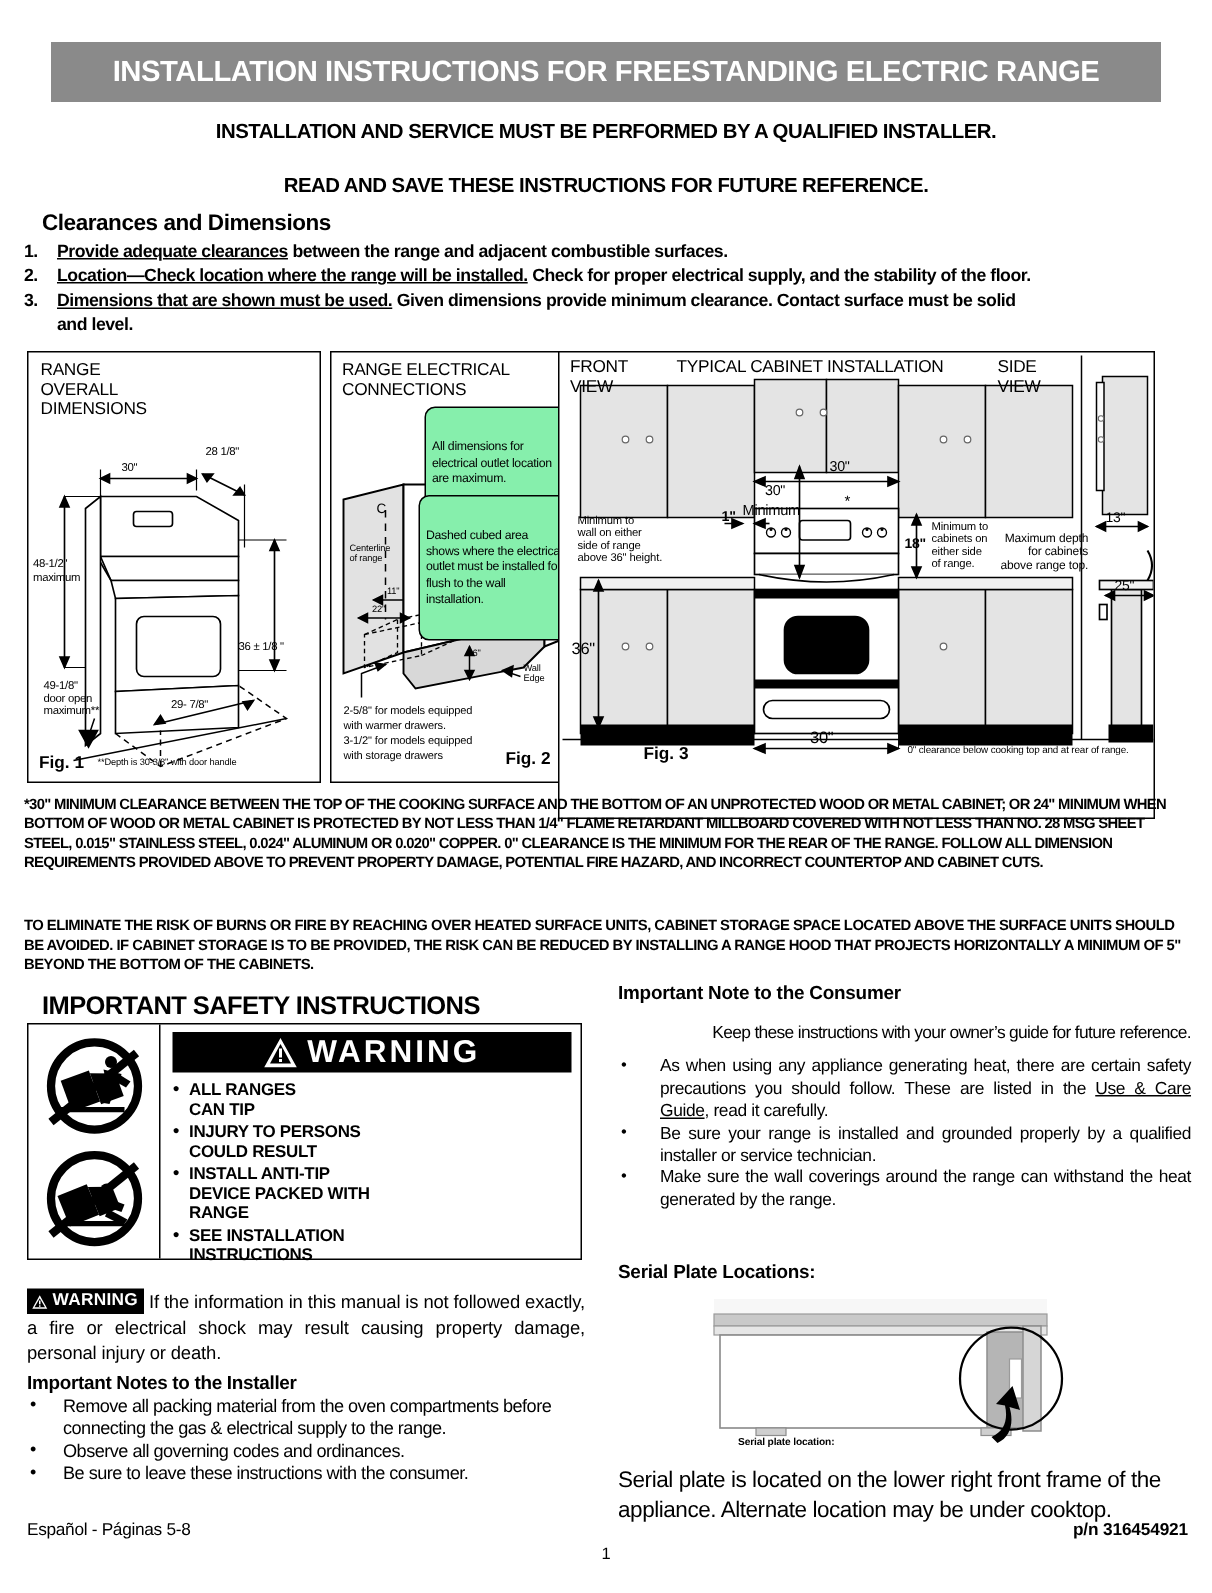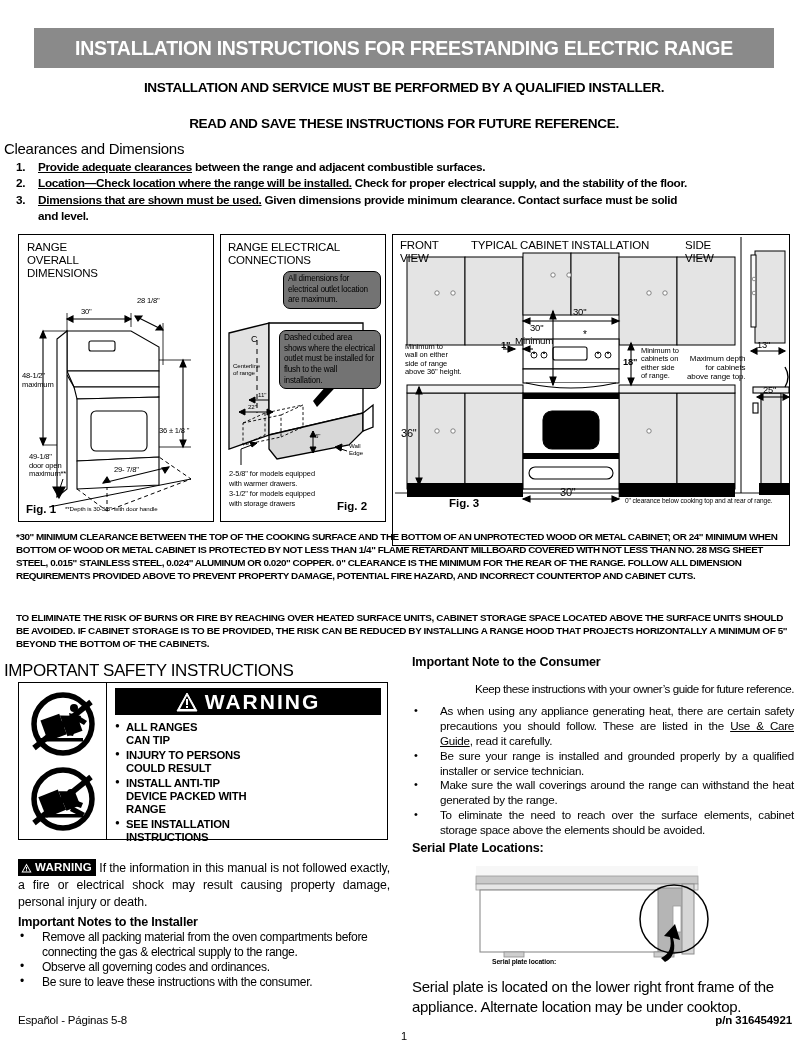--- a/index.html
+++ b/index.html
@@ -24,43 +24,43 @@
   }
 
   
   .subtitle { position: absolute; left: 0; width: 808px; text-align: center;
     font-size: 13.6px; font-weight: bold; letter-spacing: -0.35px; }
   .sub1 { top: 80px; }
   .sub2 { top: 98px; }
   .sub3 { top: 116px; }
 
   
-  .sec-head { position: absolute; left: 4px; font-size: 15px; font-weight: normal; letter-spacing: -0.3px; }
+  .sec-head { position: absolute; left: 28px; font-size: 15px; font-weight: bold; letter-spacing: -0.3px; }
   #clear-head { top: 140px; }
   .numlist { position: absolute; left: 16px; top: 160px; width: 780px; font-size: 11.8px; letter-spacing: -0.32px; }
   .numlist .row { display: flex; margin-bottom: 1px; line-height: 1.30; }
   .numlist .num { width: 22px; font-weight: bold; flex: none; }
   .numlist .txt { flex: 1; font-weight: bold; }
   .numlist .txt .lead { text-decoration: underline; }
   .numlist .txt .rest { font-weight: bold; }
   .numlist .cont { margin-left: 22px; font-weight: bold; }
 
   
   .figbox { position: absolute; border: 1px solid #000; background: #fff; overflow: hidden; }
   #fig1 { left: 18px;  top: 234px; width: 196px; height: 288px; }
   #fig2 { left: 220px; top: 234px; width: 166px; height: 288px; }
-  #fig3 { left: 392px; top: 234px; width: 398px; height: 312px; }
+  #fig3 { left: 372px; top: 234px; width: 398px; height: 312px; }
 
   .fig-title { position: absolute; font-size: 11.5px; line-height: 1.12; letter-spacing: -0.2px; }
   .fig-label { position: absolute; font-size: 11.5px; font-weight: bold; }
   .dim-sm { position: absolute; font-size: 7.6px; letter-spacing: -0.2px; line-height: 1.15; }
   .dim-xs { position: absolute; font-size: 6.2px; letter-spacing: -0.1px; line-height: 1.1; }
 
   .callout { position: absolute; border: 1.4px solid #000; border-radius: 7px;
-    background: #737373; font-size: 8.2px; line-height: 1.30; padding: 2px 4px; letter-spacing: -0.2px; }
+    background: #86efac; font-size: 8.2px; line-height: 1.30; padding: 21px 4px; letter-spacing: -0.2px; }
 
   
   .fineprint { position: absolute; left: 16px; top: 531px; width: 776px;
     font-size: 9.9px; font-weight: bold; line-height: 1.30; letter-spacing: -0.45px; }
   .boldpara { position: absolute; left: 16px; top: 611px; width: 776px;
     font-size: 9.9px; font-weight: bold; line-height: 1.32; letter-spacing: -0.35px; }
 
   
   #isi { top: 661px; font-size: 17px; letter-spacing: -0.4px; }
 
@@ -563,21 +563,20 @@
     <li>Observe all governing codes and ordinances.</li>
     <li>Be sure to leave these instructions with the consumer.</li>
   </ul>
 
   <div class="rc-head" id="consumer-head">Important Note to the Consumer</div>
   <div class="rc-keep">Keep these instructions with your owner’s guide for future reference.</div>
   <ul class="rc-list">
     <li>As when using any appliance generating heat, there are certain safety precautions you should follow. These are listed in the <u>Use &amp; Care Guide</u>, read it carefully.</li>
     <li>Be sure your range is installed and grounded properly by a qualified installer or service technician.</li>
     <li>Make sure the wall coverings around the range can withstand the heat generated by the range.</li>
-    <li>To eliminate the need to reach over the surface elements, cabinet storage space above the elements should be avoided.</li>
   </ul>
 
   <div class="rc-head" id="serial-head">Serial Plate Locations:</div>
 
   <div style="position:absolute; left:468px; top:862px; width:270px; height:120px;">
     <svg width="270" height="120" viewBox="0 0 270 120">
 
       <rect x="8" y="4" width="222" height="12" fill="#f7f7f7" stroke="none"></rect>
       <rect x="8" y="14" width="222" height="8" fill="#c9c9c9" stroke="#9a9a9a" stroke-width="0.8"></rect>
       <rect x="8" y="22" width="222" height="6" fill="#e6e6e6" stroke="#9a9a9a" stroke-width="0.8"></rect>

